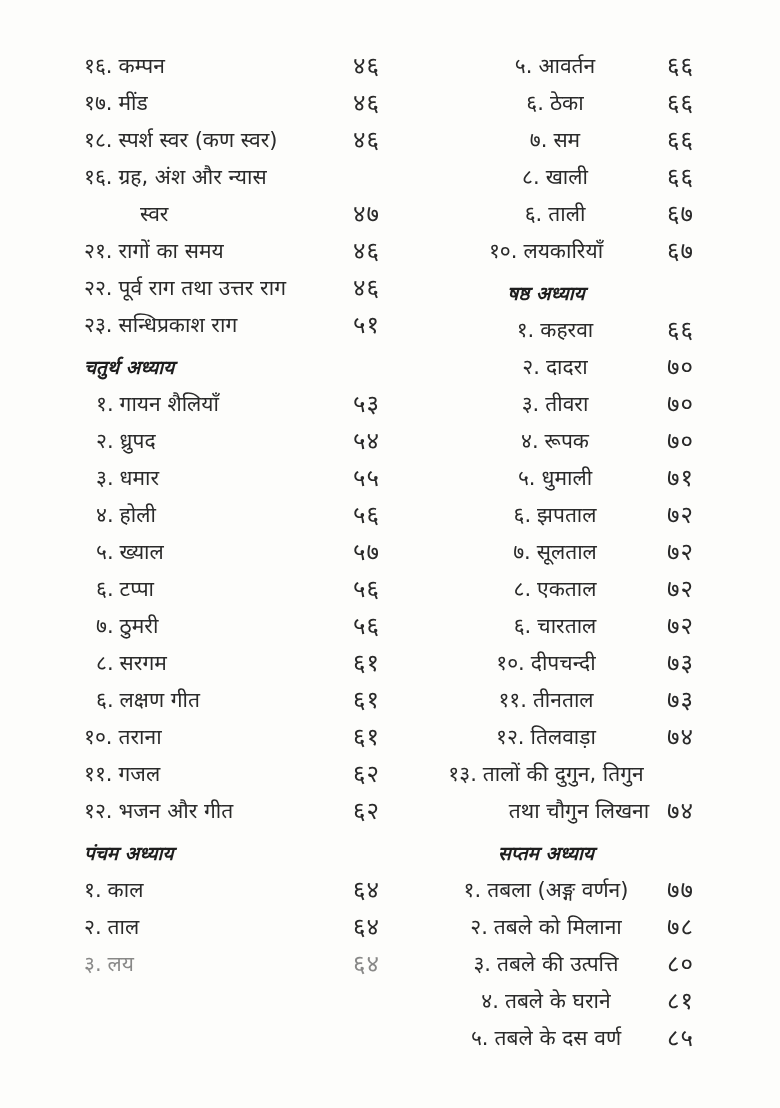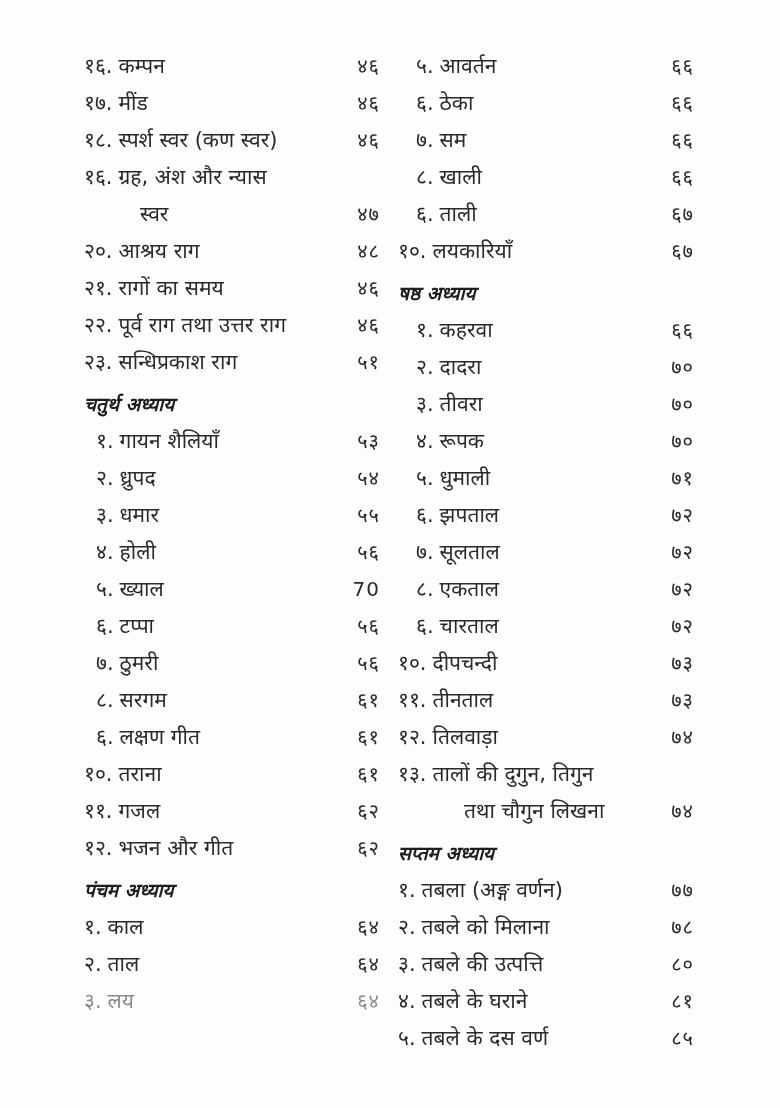--- a/index.html
+++ b/index.html
@@ -11,33 +11,33 @@
       position: relative;
       overflow: hidden;
     }
     .page {
       position: absolute; left: 0; top: 0; width: 780px; height: 888px;
     }
     .col {
       position: absolute; top: 48px;
     }
     .col.left { left: 84px; width: 296px; }
-    .col.right { left: 398px; width: 296px; }
+    .col.right { left: 398px; width: 296px; text-align: center; }
     .row {
       position: relative;
       height: 37px;
       font-size: 21px;
       line-height: 37px;
       white-space: nowrap;
     }
     .row .num { display: inline-block; }
     .row .title { display: inline-block; margin-left: 6px; }
     .row .page-no {
       position: absolute; right: 0; top: 0;
-      font-size: 20px; letter-spacing: 1px;
+      font-size: 24px; letter-spacing: 1px;
     }
     .row.indent { padding-left: 12px; }
     .row.indent2 { padding-left: 18px; }
     .row.cont { padding-left: 50px; text-decoration: underline; }
     .row.cont-r { padding-left: 60px; }
     .heading {
       height: 38px; line-height: 38px;
       font-size: 19px; font-weight: bold;
       color: #1e1e1e;
       margin-top: 4px;
@@ -60,39 +60,36 @@
     <div class="row">
       <span class="num">१८.</span><span class="title">स्पर्श स्वर (कण स्वर)</span><span class="page-no">४६</span>
     </div>
     <div class="row">
       <span class="num">१६.</span><span class="title">ग्रह, अंश और न्यास</span>
     </div>
     <div class="row cont">
       <span class="title">स्वर</span><span class="page-no">४७</span>
     </div>
     <div class="row">
-      <span class="num">२०.</span><span class="title">आश्रय राग</span><span class="page-no">४८</span>
-    </div>
-    <div class="row">
       <span class="num">२१.</span><span class="title">रागों का समय</span><span class="page-no">४६</span>
     </div>
     <div class="row">
       <span class="num">२२.</span><span class="title">पूर्व राग तथा उत्तर राग</span><span class="page-no">४६</span>
     </div>
     <div class="row">
       <span class="num">२३.</span><span class="title">सन्धिप्रकाश राग</span><span class="page-no">५१</span>
     </div>
 
     <div class="heading">चतुर्थ अध्याय</div>
 
     <div class="row indent"><span class="num">१.</span><span class="title">गायन शैलियाँ</span><span class="page-no">५३</span></div>
     <div class="row indent"><span class="num">२.</span><span class="title">ध्रुपद</span><span class="page-no">५४</span></div>
     <div class="row indent"><span class="num">३.</span><span class="title">धमार</span><span class="page-no">५५</span></div>
     <div class="row indent"><span class="num">४.</span><span class="title">होली</span><span class="page-no">५६</span></div>
-    <div class="row indent"><span class="num">५.</span><span class="title">ख्याल</span><span class="page-no">70</span></div>
+    <div class="row indent"><span class="num">५.</span><span class="title">ख्याल</span><span class="page-no">५७</span></div>
     <div class="row indent"><span class="num">६.</span><span class="title">टप्पा</span><span class="page-no">५६</span></div>
     <div class="row indent"><span class="num">७.</span><span class="title">ठुमरी</span><span class="page-no">५६</span></div>
     <div class="row indent"><span class="num">८.</span><span class="title">सरगम</span><span class="page-no">६१</span></div>
     <div class="row indent"><span class="num">६.</span><span class="title">लक्षण गीत</span><span class="page-no">६१</span></div>
     <div class="row"><span class="num">१०.</span><span class="title">तराना</span><span class="page-no">६१</span></div>
     <div class="row"><span class="num">११.</span><span class="title">गजल</span><span class="page-no">६२</span></div>
     <div class="row"><span class="num">१२.</span><span class="title">भजन और गीत</span><span class="page-no">६२</span></div>
 
     <div class="heading">पंचम अध्याय</div>
 

